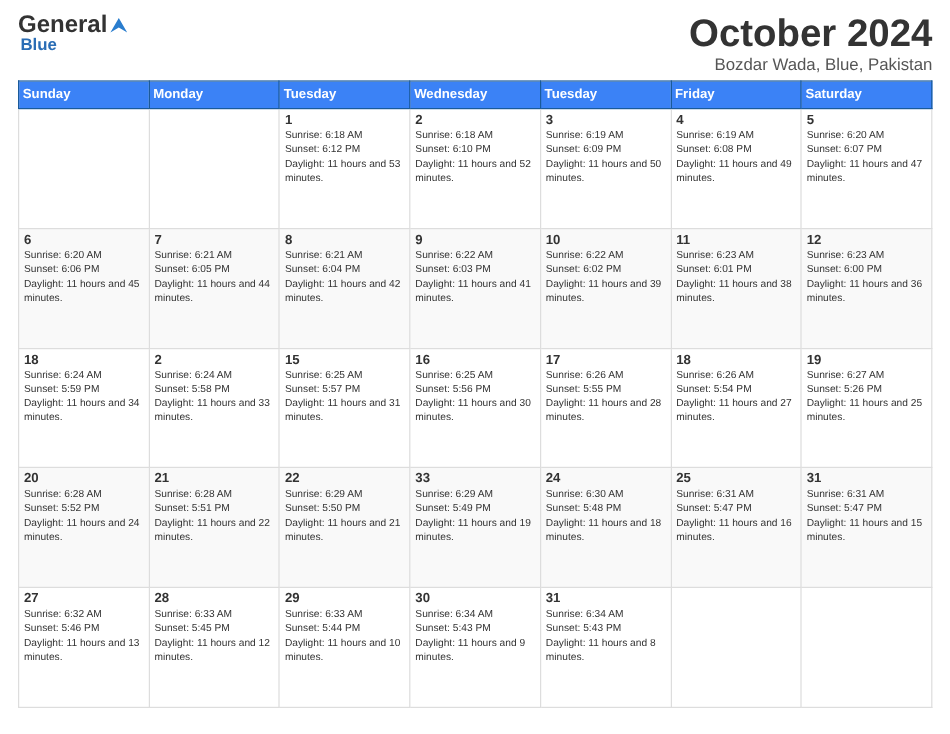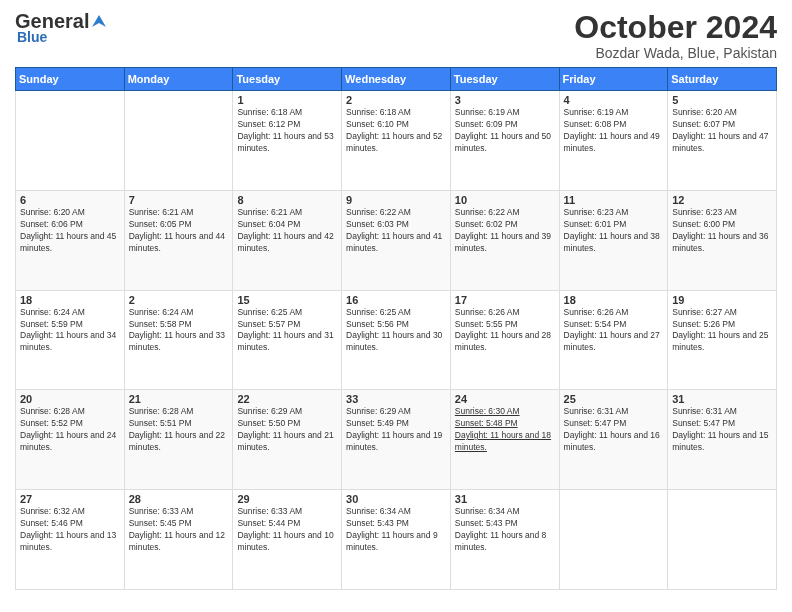--- a/index.html
+++ b/index.html
@@ -259,21 +259,21 @@
 Daylight: 11 hours and 21 minutes.</div>
           </td>
           <td>
             <span class="day-num">33</span>
             <div class="day-info" style="white-space: pre-line;">Sunrise: 6:29 AM
 Sunset: 5:49 PM
 Daylight: 11 hours and 19 minutes.</div>
           </td>
           <td>
             <span class="day-num">24</span>
-            <div class="day-info" style="white-space: pre-line; text-decoration: underline;">Sunrise: 6:30 AM
+            <div class="day-info" style="white-space: pre-line;">Sunrise: 6:30 AM
 Sunset: 5:48 PM
 Daylight: 11 hours and 18 minutes.</div>
           </td>
           <td>
             <span class="day-num">25</span>
             <div class="day-info" style="white-space: pre-line;">Sunrise: 6:31 AM
 Sunset: 5:47 PM
 Daylight: 11 hours and 16 minutes.</div>
           </td>
           <td>

